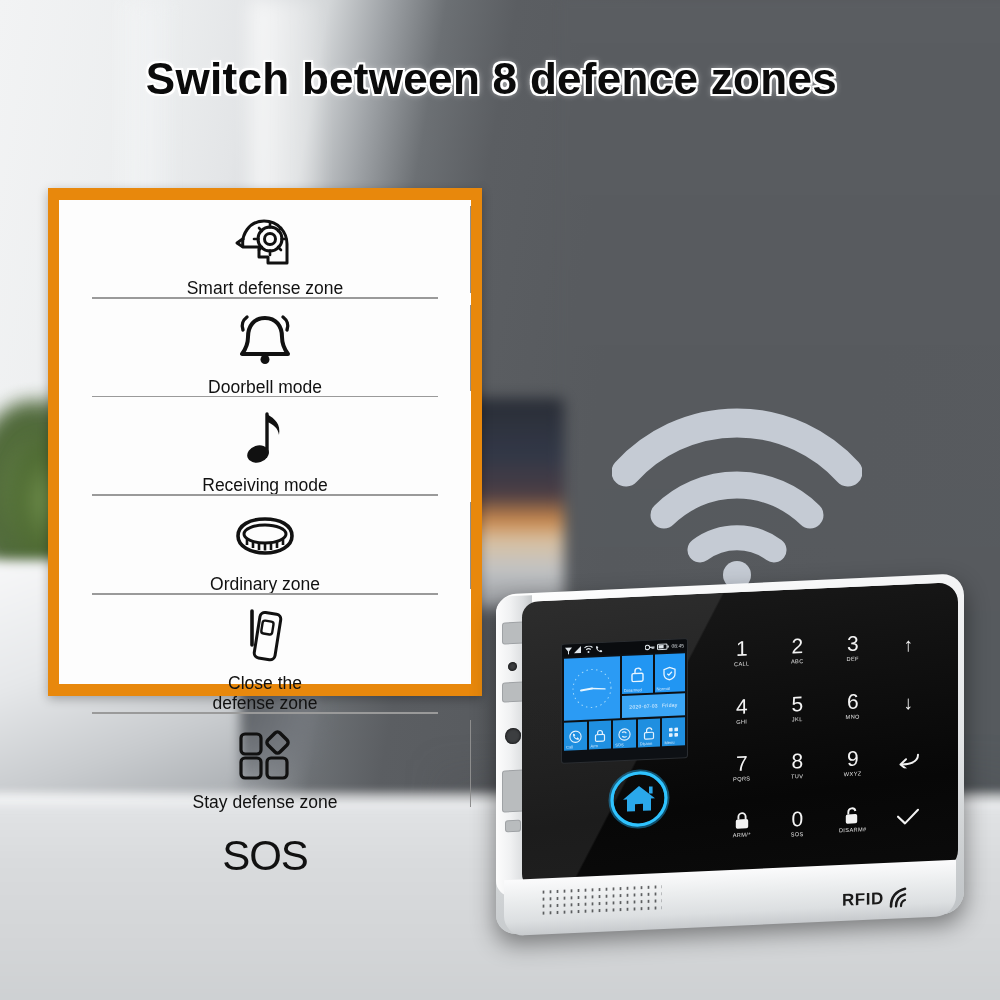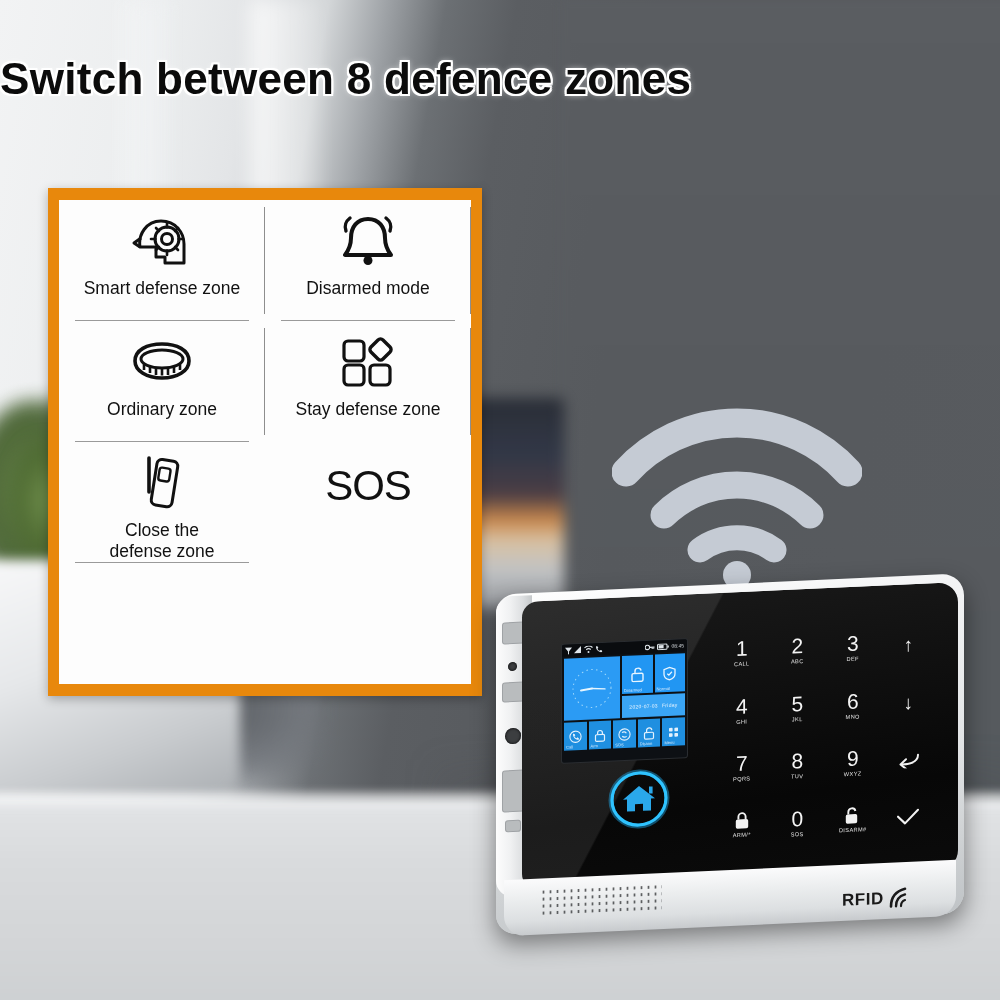--- a/index.html
+++ b/index.html
@@ -77,39 +77,39 @@
     filter:blur(4px);opacity:.96;
   }
   .bg-floor-shadow{
     position:absolute;left:430px;top:760px;width:600px;height:180px;
     background:radial-gradient(ellipse at 50% 40%,rgba(40,42,46,.45) 0%,rgba(70,72,76,.1) 70%,rgba(0,0,0,0) 100%);
     filter:blur(14px);
   }
 
   
   .title{
-    position:absolute;left:0;top:54px;width:837px;text-align:left;
+    position:absolute;left:0;top:54px;width:837px;text-align:right;
     font-size:44px;font-weight:bold;color:#0b0b0b;letter-spacing:.3px;
     text-shadow:
       -2px -2px 0 #fff, 2px -2px 0 #fff, -2px 2px 0 #fff, 2px 2px 0 #fff,
       0 -2px 0 #fff, 0 2px 0 #fff, -2px 0 0 #fff, 2px 0 0 #fff,
       0 0 7px rgba(255,255,255,.9);
     white-space:nowrap;
   }
 
   
   .card{
     position:absolute;left:48px;top:188px;width:434px;height:508px;
     background:#e8880c;
     box-shadow:0 3px 10px rgba(0,0,0,.28);
   }
   .card-inner{
     position:absolute;left:11px;top:12px;right:11px;bottom:12px;
     background:#fdfdfd;
-    display:grid;grid-template-columns:1fr 1fr;grid-template-rows:repeat(4,1fr);
+    display:grid;grid-template-columns:1fr;grid-template-rows:repeat(4,1fr);
   }
   .cell{
     position:relative;
     display:flex;flex-direction:column;align-items:center;justify-content:flex-start;
     padding-top:10px;box-sizing:border-box;
   }
   .cell.rowline::after{
     content:"";position:absolute;left:8%;right:8%;bottom:0;height:1.5px;background:#9a9a9a;
   }
   .cell.collineR::before{
@@ -284,65 +284,75 @@
 
       <div class="cell rowline collineR">
         <div class="cell-ico">
           <svg width="60" height="56" viewBox="0 0 60 56">
             <path d="M30 6 C19 6 13 14 13 25 C13 33 10 38 7 42 L53 42 C50 38 47 33 47 25 C47 14 41 6 30 6 Z" fill="none" stroke="#111" stroke-width="4" stroke-linejoin="round"></path>
             <circle cx="30" cy="47.5" r="4.5" fill="#111"></circle>
             <path d="M8 18 C6 13 8 8 12 5" fill="none" stroke="#111" stroke-width="3.4" stroke-linecap="round"></path>
             <path d="M52 18 C54 13 52 8 48 5" fill="none" stroke="#111" stroke-width="3.4" stroke-linecap="round"></path>
           </svg>
         </div>
-        <div class="cell-lab">Disarmed mode</div>
-      </div>
-
+        <div class="cell-lab">Doorbell mode</div>
+      </div>
+
+      <div class="cell rowline">
+        <div class="cell-ico">
+          <svg width="44" height="58" viewBox="0 0 44 58">
+            <ellipse cx="15" cy="45" rx="11" ry="8.5" fill="#111" transform="rotate(-18 15 45)"></ellipse>
+            <path d="M24 44 L24 5" stroke="#111" stroke-width="3.4" fill="none" stroke-linecap="round"></path>
+            <path d="M24 5 C32 10 38 15 36 26 C35 19 30 15 24 13 Z" fill="#111"></path>
+          </svg>
+        </div>
+        <div class="cell-lab">Receiving mode</div>
+      </div>
 
       <div class="cell rowline collineR">
         <div class="cell-ico">
           <svg width="62" height="42" viewBox="0 0 62 42">
             <path d="M4 20 C4 9 16 3 31 3 C46 3 58 9 58 20 C58 30 46 37 31 37 C16 37 4 30 4 20 Z" fill="none" stroke="#111" stroke-width="3.6"></path>
             <ellipse cx="31" cy="18" rx="21" ry="9" fill="none" stroke="#111" stroke-width="3"></ellipse>
             <g stroke="#111" stroke-width="2.6">
               <line x1="13" y1="22" x2="13" y2="29"></line>
                 <line x1="19" y1="25" x2="19" y2="32"></line>
               <line x1="25" y1="26.5" x2="25" y2="34"></line>
                 <line x1="31" y1="27" x2="31" y2="34.5"></line>
               <line x1="37" y1="26.5" x2="37" y2="34"></line>
                 <line x1="43" y1="25" x2="43" y2="32"></line>
               <line x1="49" y1="22" x2="49" y2="29"></line>
             </g>
           </svg>
         </div>
         <div class="cell-lab">Ordinary zone</div>
       </div>
 
+      <div class="cell rowline">
+        <div class="cell-ico">
+          <svg width="44" height="58" viewBox="0 0 44 58">
+            <line x1="9" y1="4" x2="9" y2="38" stroke="#111" stroke-width="3.6" stroke-linecap="round"></line>
+            <rect x="14" y="6" width="21" height="46" rx="5" fill="none" stroke="#111" stroke-width="3" transform="rotate(9 24 29)"></rect>
+            <rect x="19" y="14" width="11" height="13" rx="2.5" fill="none" stroke="#111" stroke-width="2.4" transform="rotate(9 24 20)"></rect>
+          </svg>
+        </div>
+        <div class="cell-lab" style="white-space:pre-line">Close the
+defense zone</div>
+      </div>
+
       <div class="cell collineR">
         <div class="cell-ico">
           <svg width="56" height="52" viewBox="0 0 56 52">
             <rect x="4" y="5" width="20" height="20" rx="4" fill="none" stroke="#111" stroke-width="3.2"></rect>
             <rect x="4" y="29" width="20" height="20" rx="4" fill="none" stroke="#111" stroke-width="3.2"></rect>
             <rect x="30" y="29" width="20" height="20" rx="4" fill="none" stroke="#111" stroke-width="3.2"></rect>
             <rect x="32" y="5" width="17" height="17" rx="3.5" fill="none" stroke="#111" stroke-width="3.4" transform="rotate(45 40.5 13.5)"></rect>
           </svg>
         </div>
         <div class="cell-lab">Stay defense zone</div>
-      </div>
-
-      <div class="cell rowline">
-        <div class="cell-ico">
-          <svg width="44" height="58" viewBox="0 0 44 58">
-            <line x1="9" y1="4" x2="9" y2="38" stroke="#111" stroke-width="3.6" stroke-linecap="round"></line>
-            <rect x="14" y="6" width="21" height="46" rx="5" fill="none" stroke="#111" stroke-width="3" transform="rotate(9 24 29)"></rect>
-            <rect x="19" y="14" width="11" height="13" rx="2.5" fill="none" stroke="#111" stroke-width="2.4" transform="rotate(9 24 20)"></rect>
-          </svg>
-        </div>
-        <div class="cell-lab" style="white-space:pre-line">Close the
-defense zone</div>
       </div>
 
       <div class="cell">
         <div class="cell-ico">
           <div class="sos-text">SOS</div>
         </div>
       </div>
 
     </div>
   </div>

